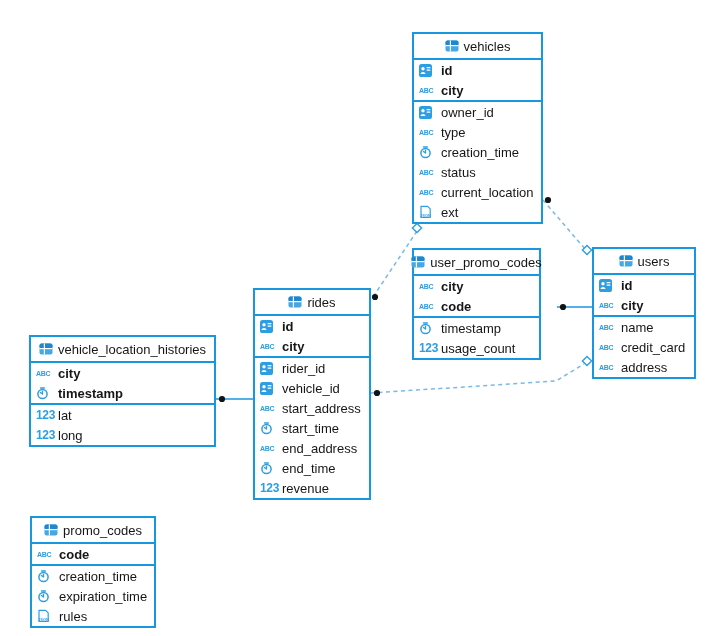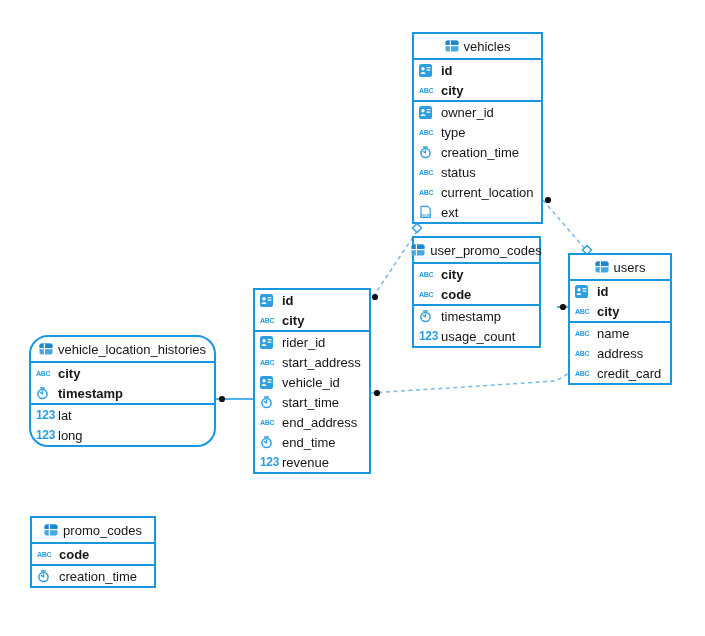--- a/index.html
+++ b/index.html
@@ -136,21 +136,21 @@
       <div class="er-row">
         <span class="ic">
           <svg width="13" height="14" viewBox="0 0 13 14">
             <path d="M2 1.3 h6.6 l2.6 2.6 v8.6 h-9.2 z" fill="#fff" stroke="#2d9ee2" stroke-width="1.2" stroke-linejoin="round"></path>
             <text x="6.5" y="11.6" font-size="4" font-weight="bold" fill="#2d9ee2" text-anchor="middle" font-family="Liberation Sans,sans-serif">JSON</text>
           </svg>
         </span>
         <span class="lbl">ext</span>
       </div>
     </div>
-    <div class="er-table" style="left: 412px; top: 236px; width: 129px;">
+    <div class="er-table" style="left: 412px; top: 248px; width: 129px;">
       <div class="er-header">
         <span class="ic" style="width:14px;min-width:14px">
           <svg width="14" height="12" viewBox="0 0 14 12">
             <rect x="0.5" y="0.5" width="13" height="11" rx="2" fill="#45a7e4"></rect>
             <rect x="0.5" y="0.5" width="13" height="5" rx="2" fill="#1f87cd"></rect>
             <line x1="0.5" y1="5.6" x2="13.5" y2="5.6" stroke="#fff" stroke-width="1.2"></line>
             <line x1="5.4" y1="0.5" x2="5.4" y2="11.5" stroke="#fff" stroke-width="1.2"></line>
           </svg>
         </span>
         <span class="er-name">user_promo_codes</span>
@@ -178,21 +178,21 @@
         </span>
         <span class="lbl">timestamp</span>
       </div>
       <div class="er-row">
         <span class="ic">
           <span class="numicon">123</span>
         </span>
         <span class="lbl">usage_count</span>
       </div>
     </div>
-    <div class="er-table" style="left: 568px; top: 247px; width: 104px; margin-top: 6px;">
+    <div class="er-table" style="left: 592px; top: 247px; width: 104px;">
       <div class="er-header">
         <span class="ic" style="width:14px;min-width:14px">
           <svg width="14" height="12" viewBox="0 0 14 12">
             <rect x="0.5" y="0.5" width="13" height="11" rx="2" fill="#45a7e4"></rect>
             <rect x="0.5" y="0.5" width="13" height="5" rx="2" fill="#1f87cd"></rect>
             <line x1="0.5" y1="5.6" x2="13.5" y2="5.6" stroke="#fff" stroke-width="1.2"></line>
             <line x1="5.4" y1="0.5" x2="5.4" y2="11.5" stroke="#fff" stroke-width="1.2"></line>
           </svg>
         </span>
         <span class="er-name">users</span>
@@ -219,30 +219,41 @@
       <div class="er-row">
         <span class="ic">
           <span class="txticon">ABC</span>
         </span>
         <span class="lbl">name</span>
       </div>
       <div class="er-row">
         <span class="ic">
           <span class="txticon">ABC</span>
         </span>
+        <span class="lbl">credit_card</span>
+      </div>
+      <div class="er-row">
+        <span class="ic">
+          <span class="txticon">ABC</span>
+        </span>
         <span class="lbl">address</span>
       </div>
-      <div class="er-row">
-        <span class="ic">
-          <span class="txticon">ABC</span>
-        </span>
-        <span class="lbl">credit_card</span>
-      </div>
     </div>
     <div class="er-table" style="left: 253px; top: 288px; width: 118px;">
+      <div class="er-header">
+        <span class="ic" style="width:14px;min-width:14px">
+          <svg width="14" height="12" viewBox="0 0 14 12">
+            <rect x="0.5" y="0.5" width="13" height="11" rx="2" fill="#45a7e4"></rect>
+            <rect x="0.5" y="0.5" width="13" height="5" rx="2" fill="#1f87cd"></rect>
+            <line x1="0.5" y1="5.6" x2="13.5" y2="5.6" stroke="#fff" stroke-width="1.2"></line>
+            <line x1="5.4" y1="0.5" x2="5.4" y2="11.5" stroke="#fff" stroke-width="1.2"></line>
+          </svg>
+        </span>
+        <span class="er-name">rides</span>
+      </div>
       <div class="er-row pk">
         <span class="ic">
           <svg width="13" height="13" viewBox="0 0 13 13">
             <rect width="13" height="13" rx="2.6" fill="#2d9ee2"></rect>
             <circle cx="4" cy="4.7" r="1.7" fill="#fff"></circle>
             <path d="M1.4 9.9 a2.7 2.7 0 0 1 5.2 0 z" fill="#fff"></path>
             <rect x="7.5" y="3.1" width="4" height="1.2" rx="0.6" fill="#fff"></rect>
             <rect x="7.5" y="5.5" width="4" height="1.2" rx="0.6" fill="#fff"></rect>
           </svg>
         </span>
@@ -262,39 +273,39 @@
             <circle cx="4" cy="4.7" r="1.7" fill="#fff"></circle>
             <path d="M1.4 9.9 a2.7 2.7 0 0 1 5.2 0 z" fill="#fff"></path>
             <rect x="7.5" y="3.1" width="4" height="1.2" rx="0.6" fill="#fff"></rect>
             <rect x="7.5" y="5.5" width="4" height="1.2" rx="0.6" fill="#fff"></rect>
           </svg>
         </span>
         <span class="lbl">rider_id</span>
       </div>
       <div class="er-row">
         <span class="ic">
+          <svg width="13" height="13" viewBox="0 0 13 13">
+            <rect width="13" height="13" rx="2.6" fill="#2d9ee2"></rect>
+            <circle cx="4" cy="4.7" r="1.7" fill="#fff"></circle>
+            <path d="M1.4 9.9 a2.7 2.7 0 0 1 5.2 0 z" fill="#fff"></path>
+            <rect x="7.5" y="3.1" width="4" height="1.2" rx="0.6" fill="#fff"></rect>
+            <rect x="7.5" y="5.5" width="4" height="1.2" rx="0.6" fill="#fff"></rect>
+          </svg>
+        </span>
+        <span class="lbl">vehicle_id</span>
+      </div>
+      <div class="er-row">
+        <span class="ic">
           <span class="txticon">ABC</span>
         </span>
         <span class="lbl">start_address</span>
       </div>
       <div class="er-row">
         <span class="ic">
           <svg width="13" height="13" viewBox="0 0 13 13">
-            <rect width="13" height="13" rx="2.6" fill="#2d9ee2"></rect>
-            <circle cx="4" cy="4.7" r="1.7" fill="#fff"></circle>
-            <path d="M1.4 9.9 a2.7 2.7 0 0 1 5.2 0 z" fill="#fff"></path>
-            <rect x="7.5" y="3.1" width="4" height="1.2" rx="0.6" fill="#fff"></rect>
-            <rect x="7.5" y="5.5" width="4" height="1.2" rx="0.6" fill="#fff"></rect>
-          </svg>
-        </span>
-        <span class="lbl">vehicle_id</span>
-      </div>
-      <div class="er-row">
-        <span class="ic">
-          <svg width="13" height="13" viewBox="0 0 13 13">
             <circle cx="6.5" cy="7" r="4.6" fill="none" stroke="#2d9ee2" stroke-width="1.5"></circle>
             <path d="M6.5 7 L6.5 4.1 M6.5 7 L4.4 5.4" stroke="#2d9ee2" stroke-width="1.3" stroke-linecap="round"></path>
             <path d="M4.7 1 L8.3 1" stroke="#2d9ee2" stroke-width="1.6" stroke-linecap="round"></path>
           </svg>
         </span>
         <span class="lbl">start_time</span>
       </div>
       <div class="er-row">
         <span class="ic">
           <span class="txticon">ABC</span>
@@ -311,21 +322,21 @@
         </span>
         <span class="lbl">end_time</span>
       </div>
       <div class="er-row">
         <span class="ic">
           <span class="numicon">123</span>
         </span>
         <span class="lbl">revenue</span>
       </div>
     </div>
-    <div class="er-table" style="left: 29px; top: 335px; width: 187px; border-radius: 19px;">
+    <div class="er-table" style="left: 29px; top: 335px; width: 187px;">
       <div class="er-header">
         <span class="ic" style="width:14px;min-width:14px">
           <svg width="14" height="12" viewBox="0 0 14 12">
             <rect x="0.5" y="0.5" width="13" height="11" rx="2" fill="#45a7e4"></rect>
             <rect x="0.5" y="0.5" width="13" height="5" rx="2" fill="#1f87cd"></rect>
             <line x1="0.5" y1="5.6" x2="13.5" y2="5.6" stroke="#fff" stroke-width="1.2"></line>
             <line x1="5.4" y1="0.5" x2="5.4" y2="11.5" stroke="#fff" stroke-width="1.2"></line>
           </svg>
         </span>
         <span class="er-name">vehicle_location_histories</span>
@@ -381,15 +392,34 @@
       <div class="er-sep"></div>
       <div class="er-row">
         <span class="ic">
           <svg width="13" height="13" viewBox="0 0 13 13">
             <circle cx="6.5" cy="7" r="4.6" fill="none" stroke="#2d9ee2" stroke-width="1.5"></circle>
             <path d="M6.5 7 L6.5 4.1 M6.5 7 L4.4 5.4" stroke="#2d9ee2" stroke-width="1.3" stroke-linecap="round"></path>
             <path d="M4.7 1 L8.3 1" stroke="#2d9ee2" stroke-width="1.6" stroke-linecap="round"></path>
           </svg>
         </span>
         <span class="lbl">creation_time</span>
+      </div>
+      <div class="er-row">
+        <span class="ic">
+          <svg width="13" height="13" viewBox="0 0 13 13">
+            <circle cx="6.5" cy="7" r="4.6" fill="none" stroke="#2d9ee2" stroke-width="1.5"></circle>
+            <path d="M6.5 7 L6.5 4.1 M6.5 7 L4.4 5.4" stroke="#2d9ee2" stroke-width="1.3" stroke-linecap="round"></path>
+            <path d="M4.7 1 L8.3 1" stroke="#2d9ee2" stroke-width="1.6" stroke-linecap="round"></path>
+          </svg>
+        </span>
+        <span class="lbl">expiration_time</span>
+      </div>
+      <div class="er-row">
+        <span class="ic">
+          <svg width="13" height="14" viewBox="0 0 13 14">
+            <path d="M2 1.3 h6.6 l2.6 2.6 v8.6 h-9.2 z" fill="#fff" stroke="#2d9ee2" stroke-width="1.2" stroke-linejoin="round"></path>
+            <text x="6.5" y="11.6" font-size="4" font-weight="bold" fill="#2d9ee2" text-anchor="middle" font-family="Liberation Sans,sans-serif">JSON</text>
+          </svg>
+        </span>
+        <span class="lbl">rules</span>
       </div>
     </div>
   </div>
 
 </body></html>

